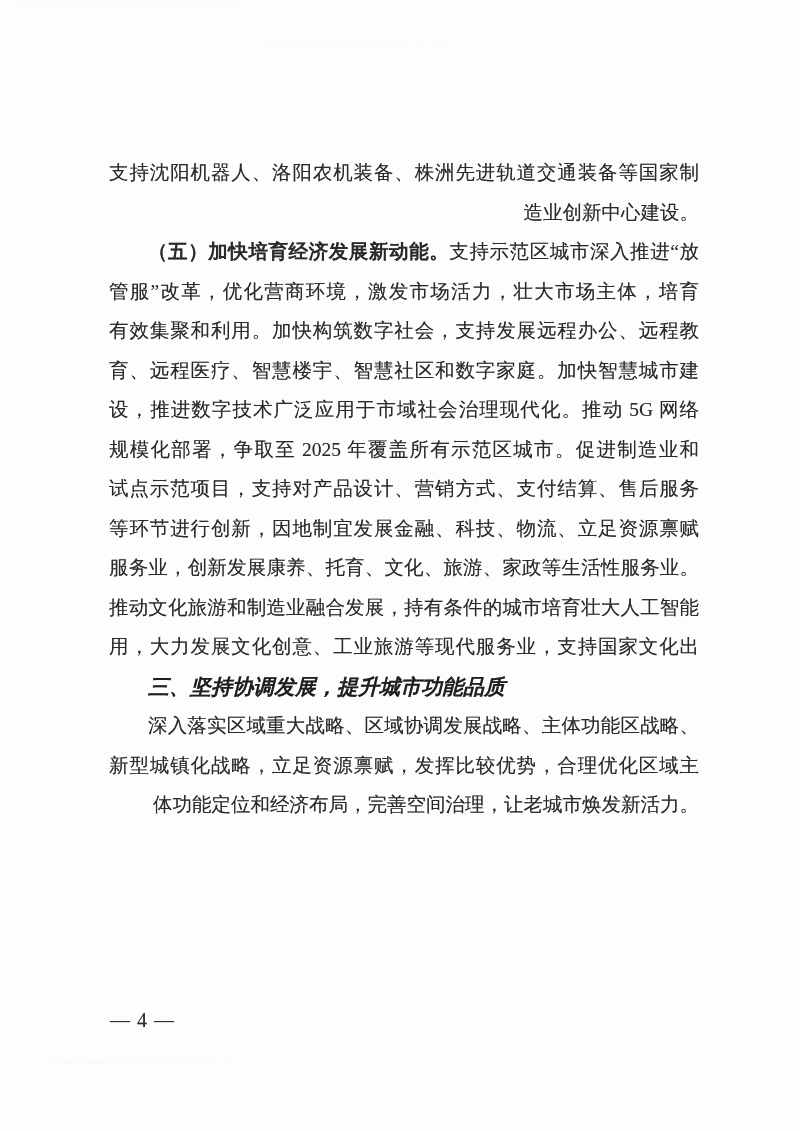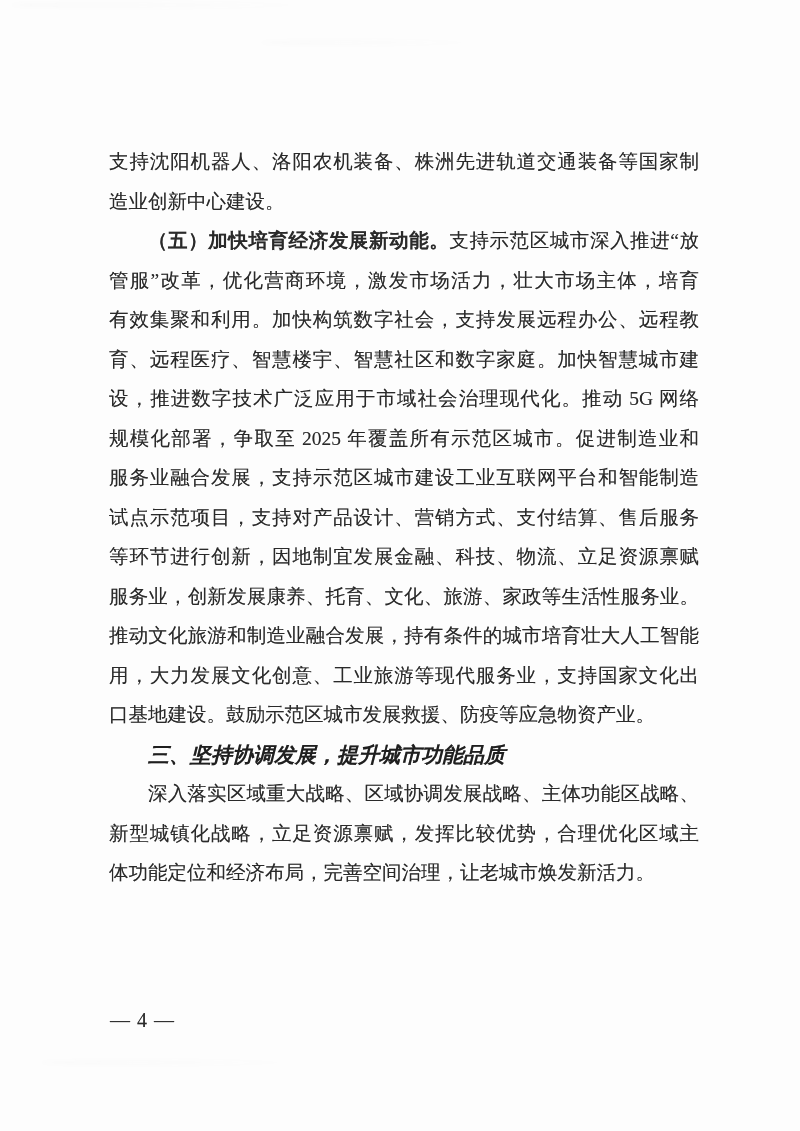--- a/index.html
+++ b/index.html
@@ -24,38 +24,38 @@
     border-radius: 50%;
     filter: blur(2px);
   }
   .artifact.a1 { left: 10px; top: 2px; width: 300px; height: 6px; }
   .artifact.a2 { left: 260px; top: 40px; width: 220px; height: 5px; }
   .artifact.a3 { left: 40px; top: 1060px; width: 260px; height: 5px; }
 
   .doc-body {
     position: absolute;
     left: 109px;
-    top: 142px;
+    top: 153px;
     width: 590px;
   }
   .line {
     height: 39.5px;
     line-height: 39.5px;
     font-size: 19.5px;
     color: var(--text-color, #2a2a2a);
     text-shadow: 0 0 0.5px rgba(40,40,40,0.45);
     white-space: pre-wrap;
   }
   .line.full {
     text-align: justify;
     text-align-last: justify;
     text-justify: inter-character;
   }
   .line.plain {
-    text-align: left;
+    text-align: right;
   }
   .line.indent {
     text-indent: 39px;
   }
   .line.heading {
     font-family: "Liberation Sans", "DejaVu Sans", sans-serif;
     font-weight: 700;
     font-size: 21px;
     text-indent: 39px;
     color: var(--heading-color, #1f1f1f);
@@ -88,27 +88,25 @@
 
   <div class="doc-body">
       <div class="line full"><span>支持沈阳机器人、洛阳农机装备、株洲先进轨道交通装备等国家制</span></div>
       <div class="line plain"><span>造业创新中心建设。</span></div>
       <div class="line full indent"><span class="bold">（五）加快培育经济发展新动能。</span><span>支持示范区城市深入推进“放</span></div>
       <div class="line full"><span>管服”改革，优化营商环境，激发市场活力，壮大市场主体，培育</span></div>
       <div class="line full"><span>有效集聚和利用。加快构筑数字社会，支持发展远程办公、远程教</span></div>
       <div class="line full"><span>育、远程医疗、智慧楼宇、智慧社区和数字家庭。加快智慧城市建</span></div>
       <div class="line full"><span>设，推进数字技术广泛应用于市域社会治理现代化。推动 5G 网络</span></div>
       <div class="line full"><span>规模化部署，争取至 2025 年覆盖所有示范区城市。促进制造业和</span></div>
-      <div class="line full"><span>服务业融合发展，支持示范区城市建设工业互联网平台和智能制造</span></div>
       <div class="line full"><span>试点示范项目，支持对产品设计、营销方式、支付结算、售后服务</span></div>
       <div class="line full"><span>等环节进行创新，因地制宜发展金融、科技、物流、立足资源禀赋</span></div>
       <div class="line full"><span>服务业，创新发展康养、托育、文化、旅游、家政等生活性服务业。</span></div>
       <div class="line full"><span>推动文化旅游和制造业融合发展，持有条件的城市培育壮大人工智能</span></div>
       <div class="line full"><span>用，大力发展文化创意、工业旅游等现代服务业，支持国家文化出</span></div>
-      <div class="line plain"><span>口基地建设。鼓励示范区城市发展救援、防疫等应急物资产业。</span></div>
       <div class="line heading"><span>三、坚持协调发展，提升城市功能品质</span></div>
       <div class="line full indent"><span>深入落实区域重大战略、区域协调发展战略、主体功能区战略、</span></div>
       <div class="line full"><span>新型城镇化战略，立足资源禀赋，发挥比较优势，合理优化区域主</span></div>
       <div class="line plain"><span>体功能定位和经济布局，完善空间治理，让老城市焕发新活力。</span></div>
     </div>
 
   <div class="page-number">— 4 —</div>
 </div>
 
 </body></html>

